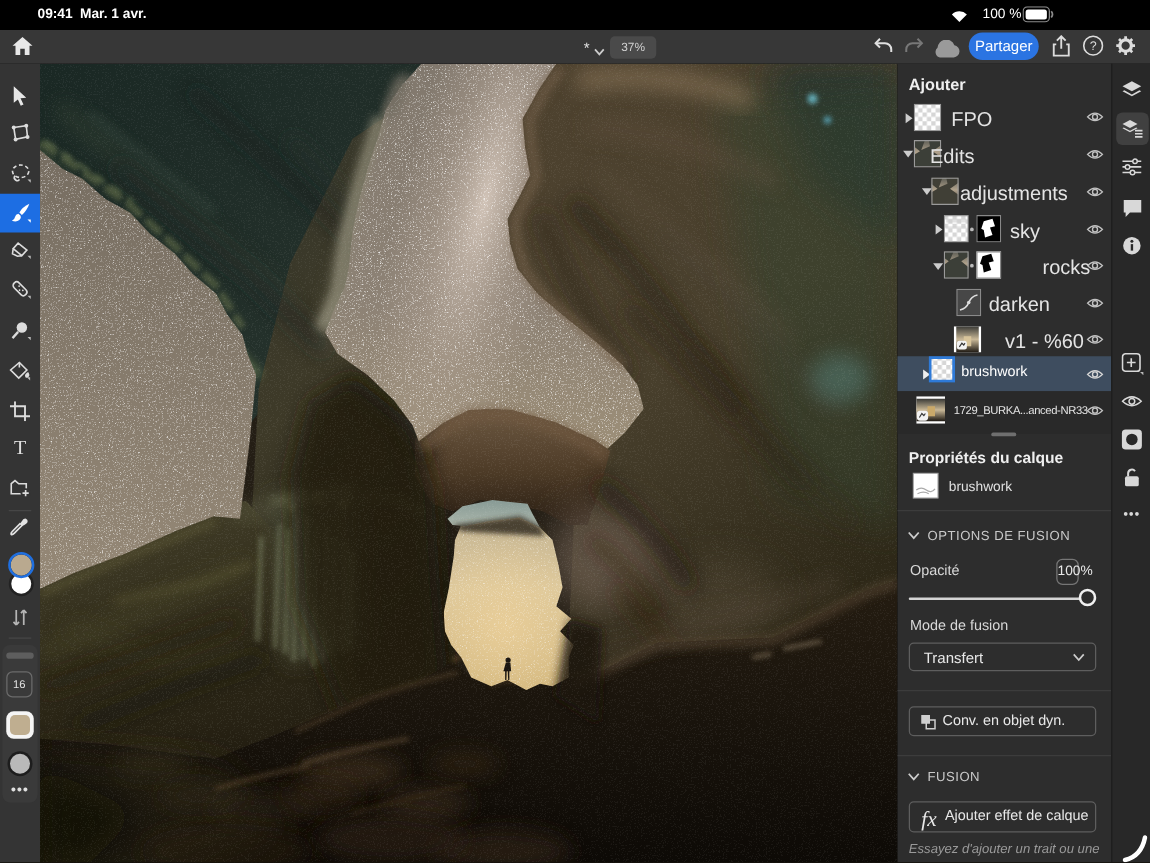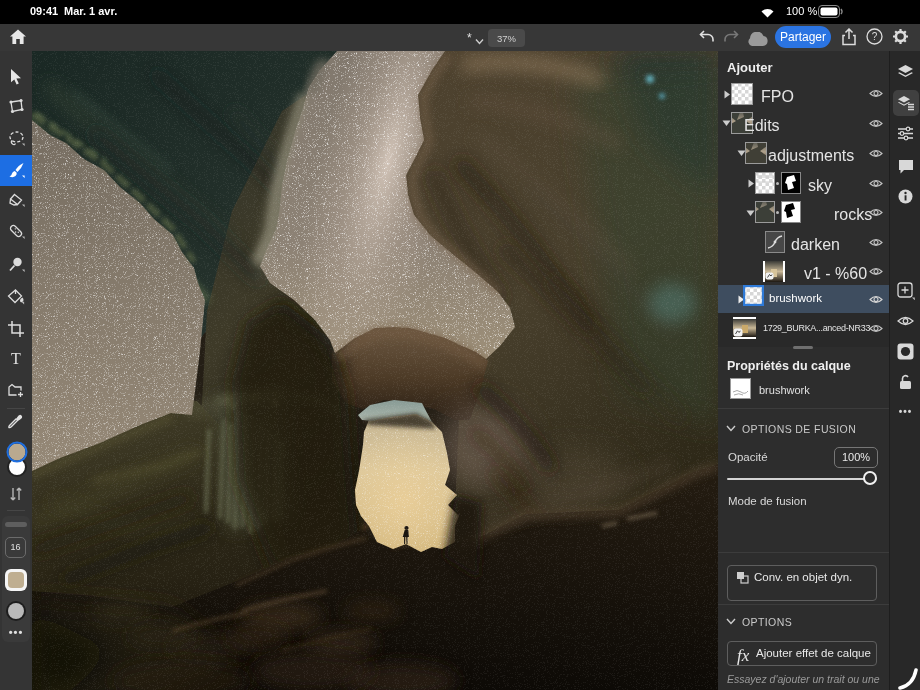--- a/index.html
+++ b/index.html
@@ -571,42 +571,48 @@
     </svg>
   <div class="abs" style="left:41px;top:333px;font-size:11px;color:#e0e0e0;">brushwork</div>
   <div class="abs" style="left:0;top:357px;width:171px;height:1px;background:#3c3c3c;"></div>
 
   <svg class="icon" style="left:8px;top:373px" width="10" height="8" viewBox="0 0 10 8">
       <path d="M1 2 L5 6.5 L9 2" stroke="#ccc" stroke-width="1.4" fill="none"></path>
     </svg>
   <div class="abs" style="left:24px;top:372px;font-size:10.5px;letter-spacing:0.4px;color:#c9c9c9;">OPTIONS DE FUSION</div>
 
   <div class="abs" style="left:10px;top:400px;font-size:11.5px;color:#d8d8d8;">Opacité</div>
-  <div class="abs" style="left:116px;top:396px;width:44px;height:21px;border:1px solid #767676;border-radius:5px;box-sizing:border-box;text-align:center;line-height:19px;font-size:11px;color:#e8e8e8;">100%</div>
+  <div class="abs" style="left:127px;top:396px;width:18px;height:21px;border:1px solid #767676;border-radius:5px;box-sizing:border-box;text-align:center;line-height:19px;font-size:11px;color:#e8e8e8;">100%</div>
   <div class="abs" style="left:9px;top:427px;width:150px;height:2px;background:#d4d4d4;border-radius:1px;"></div>
   <div class="abs" style="left:145px;top:420px;width:14px;height:14px;border:2px solid #f0f0f0;border-radius:50%;background:#2d2d2d;box-sizing:border-box;"></div>
 
   <div class="abs" style="left:10px;top:444px;font-size:11.5px;color:#d8d8d8;">Mode de fusion</div>
+  <div class="abs" style="left:9px;top:463px;width:150px;height:23px;border:1px solid #5e5e5e;border-radius:4px;box-sizing:border-box;">
+    <span class="abs" style="left:11px;top:4px;font-size:12px;color:#e8e8e8;">Transfert</span>
+    <svg class="icon" style="right:8px;top:7px" width="10" height="8" viewBox="0 0 10 8">
+        <path d="M1 1.5 L5 6 L9 1.5" stroke="#ccc" stroke-width="1.4" fill="none"></path>
+      </svg>
+  </div>
 
   <div class="abs" style="left:0;top:501px;width:171px;height:1px;background:#3c3c3c;"></div>
 
-  <div class="abs" style="left:9px;top:514px;width:150px;height:36px;border:1px solid #5e5e5e;border-radius:4px;box-sizing:border-box;">
+  <div class="abs" style="left:9px;top:514px;width:150px;height:24px;border:1px solid #5e5e5e;border-radius:4px;box-sizing:border-box;">
     <svg class="icon" style="left:8px;top:5px" width="13" height="13" viewBox="0 0 13 13">
       <rect x="1" y="1" width="7" height="7" fill="#cfcfcf"></rect>
         <rect x="5" y="5" width="7" height="7" fill="none" stroke="#cfcfcf" stroke-width="1.2"></rect>
     </svg>
     <span class="abs" style="left:26px;top:4.5px;font-size:11.5px;color:#e8e8e8;">Conv. en objet dyn.</span>
   </div>
 
   <div class="abs" style="left:0;top:553px;width:171px;height:1px;background:#3c3c3c;"></div>
 
   <svg class="icon" style="left:8px;top:566px" width="10" height="8" viewBox="0 0 10 8">
       <path d="M1 2 L5 6.5 L9 2" stroke="#ccc" stroke-width="1.4" fill="none"></path>
     </svg>
-  <div class="abs" style="left:24px;top:565px;font-size:10.5px;letter-spacing:0.4px;color:#c9c9c9;">OPTIONS</div>
+  <div class="abs" style="left:24px;top:565px;font-size:10.5px;letter-spacing:0.4px;color:#c9c9c9;">FUSION</div>
 
   <div class="abs" style="left:9px;top:590px;width:150px;height:25px;border:1px solid #5e5e5e;border-radius:4px;box-sizing:border-box;">
     <span class="abs" style="left:9px;top:4px;font-size:17px;font-style:italic;color:#e8e8e8;font-family:'Liberation Serif',serif;">fx</span>
     <span class="abs" style="left:28px;top:5px;font-size:11.5px;color:#e8e8e8;">Ajouter effet de calque</span>
   </div>
 
   <div class="abs" style="left:9px;top:622px;font-size:10.5px;font-style:italic;color:#9a9a9a;">Essayez d'ajouter un trait ou une</div>
 </div>
 
 <div id="strip" class="abs">

